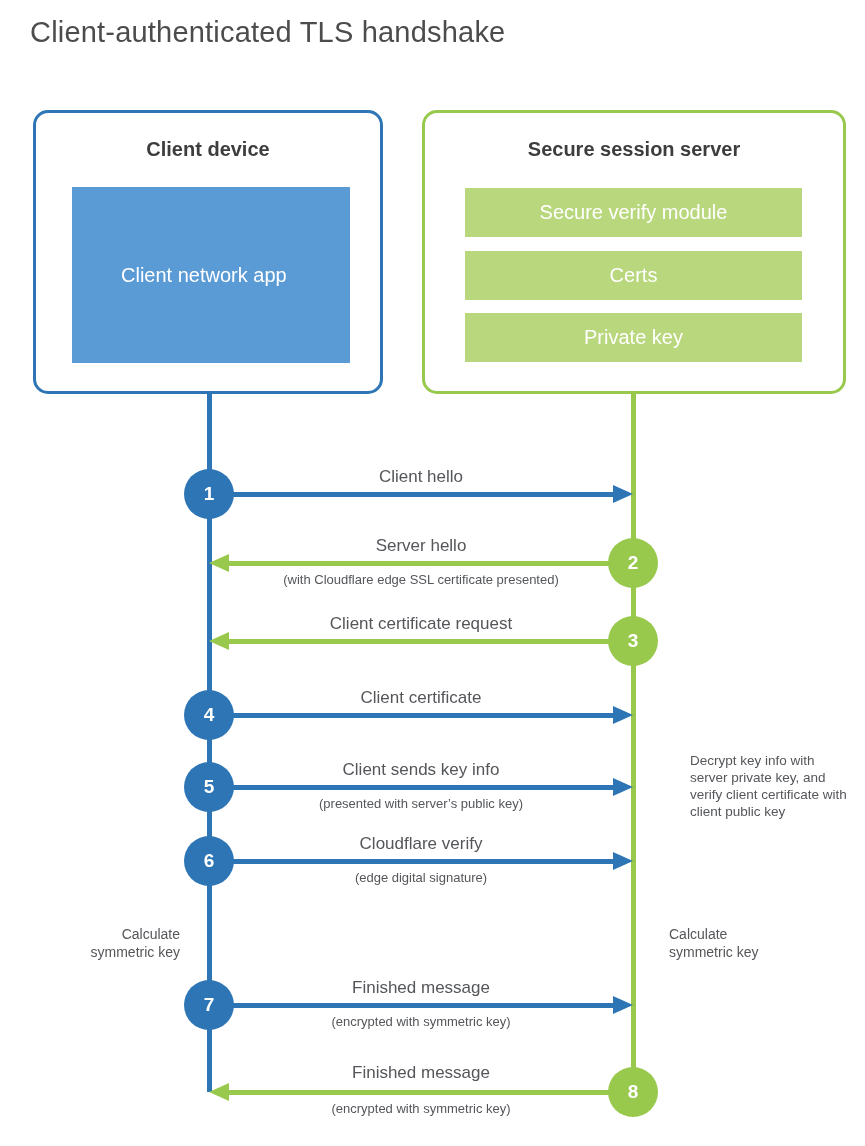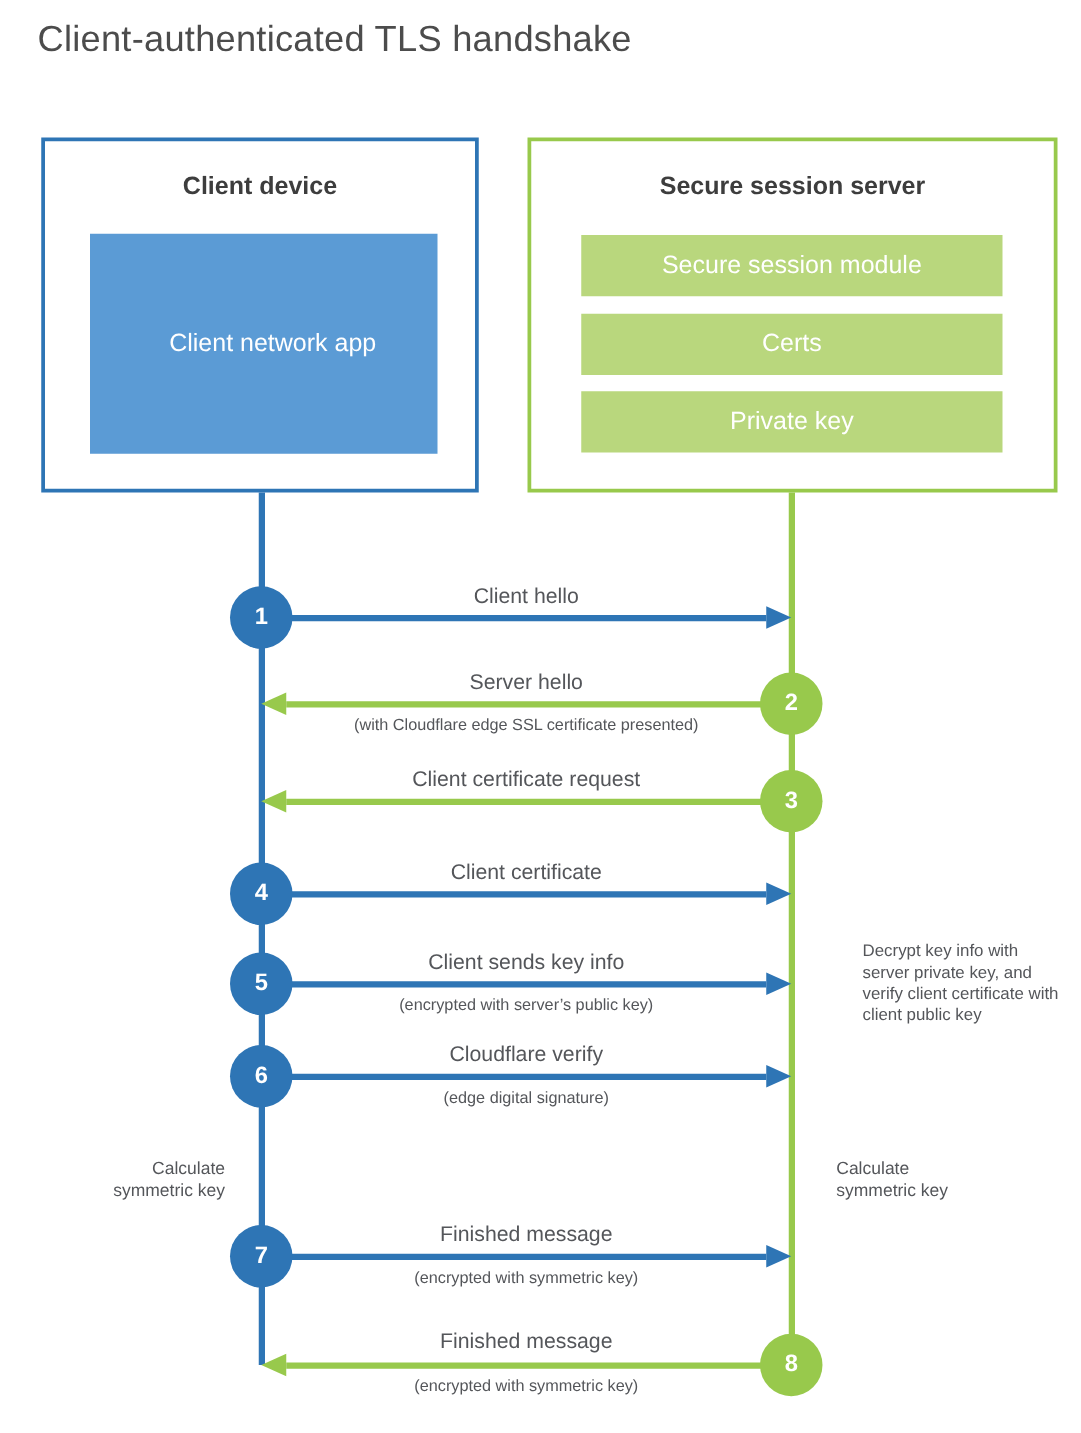--- a/index.html
+++ b/index.html
@@ -2,26 +2,26 @@
 <html style="--blue: #2e75b5; --blue-light: #5b9bd5; --green: #98c94c; --green-light: #b9d77d;"><head>
 <meta charset="utf-8">
 <style>
   html,body{margin:0;padding:0;background:#ffffff;}
   body{font-family:"Liberation Sans","DejaVu Sans",sans-serif;}
   #canvas{position:relative;width:865px;height:1146px;background:#ffffff;overflow:hidden;}
 
   .page-title{position:absolute;left:30px;top:16px;font-size:29px;font-weight:300;color:#4c4c4c;letter-spacing:.2px;}
 
   
-  .entity-box{position:absolute;top:110px;background:#fff;box-sizing:border-box;}
+  .entity-box{position:absolute;top:110px;background:#fff;box-sizing:border-box;border-radius:15px;}
   .client-box{left:33px;width:350px;height:284px;border:3px solid var(--blue,#2e75b5);}
   .server-box{left:422px;width:424px;height:284px;border:3px solid var(--green,#98c94c);}
   .entity-title{position:absolute;left:0;right:0;top:25px;text-align:center;font-size:20px;font-weight:700;color:#3d3d3d;}
   .client-app{position:absolute;left:36px;top:74px;width:278px;height:176px;background:var(--blue-light,#5b9bd5);display:flex;align-items:center;justify-content:center;}
-  .client-app .app-text{width:180px;text-align:right;color:#fff;font-size:20px;line-height:1.35;}
+  .client-app .app-text{width:180px;text-align:left;color:#fff;font-size:20px;line-height:1.35;}
   .module-bar{position:absolute;left:40px;width:337px;height:49px;background:var(--green-light,#b9d77d);display:flex;align-items:center;justify-content:center;color:#fff;font-size:20px;}
   .bar-0{top:75px;} .bar-1{top:138px;} .bar-2{top:200px;}
 
   
   .lifeline{position:absolute;width:5px;}
   .lifeline.blue{left:207px;top:394px;height:698px;background:var(--blue,#2e75b5);}
   .lifeline.green{left:631px;top:394px;height:698px;background:var(--green,#98c94c);}
 
   
   .circle{position:absolute;width:50px;height:50px;border-radius:50%;display:flex;align-items:center;justify-content:center;color:#fff;font-weight:700;font-size:19px;}
@@ -51,21 +51,21 @@
 
   <div class="entity-box client-box">
     <div class="entity-title">Client device</div>
     <div class="client-app">
       <div class="app-text">Client network app</div>
     </div>
   </div>
 
   <div class="entity-box server-box">
     <div class="entity-title">Secure session server</div>
-    <div class="module-bar bar-0">Secure session module</div>
+    <div class="module-bar bar-0">Secure verify module</div>
     <div class="module-bar bar-1">Certs</div>
     <div class="module-bar bar-2">Private key</div>
   </div>
 
   <div class="lifeline blue"></div>
   <div class="lifeline green"></div>
 
   <div>
     <div class="shaft blue" style="left:209px;top:492px;width:404px"></div>
     <div class="head right" style="left:613px;top:485px"></div>
@@ -100,21 +100,21 @@
     <div class="msg-label" style="top:687px">Client certificate</div>
     <div class="circle blue" style="left:184px;top:690px">
         <span>4</span>
       </div>
   </div>
 
   <div>
     <div class="shaft blue" style="left:209px;top:785px;width:404px"></div>
     <div class="head right" style="left:613px;top:778px"></div>
     <div class="msg-label" style="top:759px">Client sends key info</div>
-    <div class="msg-sub" style="top:796px">(encrypted with server’s public key)</div>
+    <div class="msg-sub" style="top:796px">(presented with server’s public key)</div>
     <div class="circle blue" style="left:184px;top:762px">
         <span>5</span>
       </div>
   </div>
 
   <div>
     <div class="shaft blue" style="left:209px;top:859px;width:404px"></div>
     <div class="head right" style="left:613px;top:852px"></div>
     <div class="msg-label" style="top:833px">Cloudflare verify</div>
     <div class="msg-sub" style="top:870px">(edge digital signature)</div>

